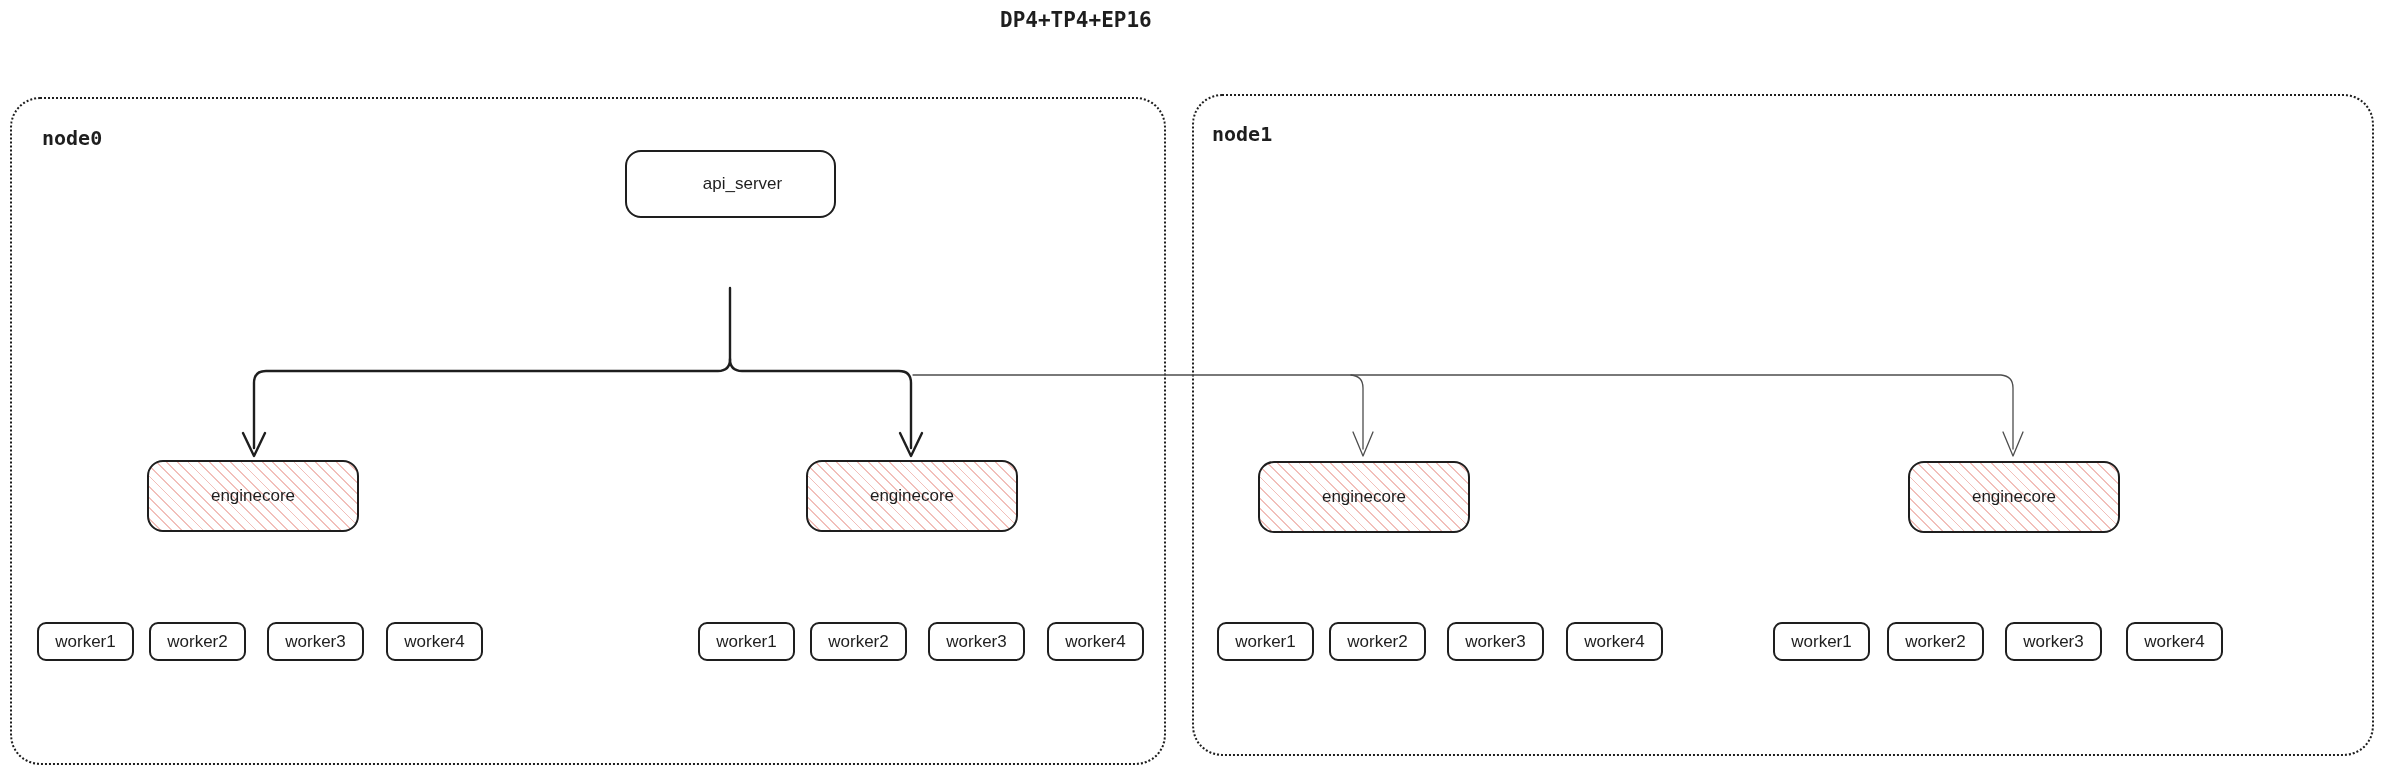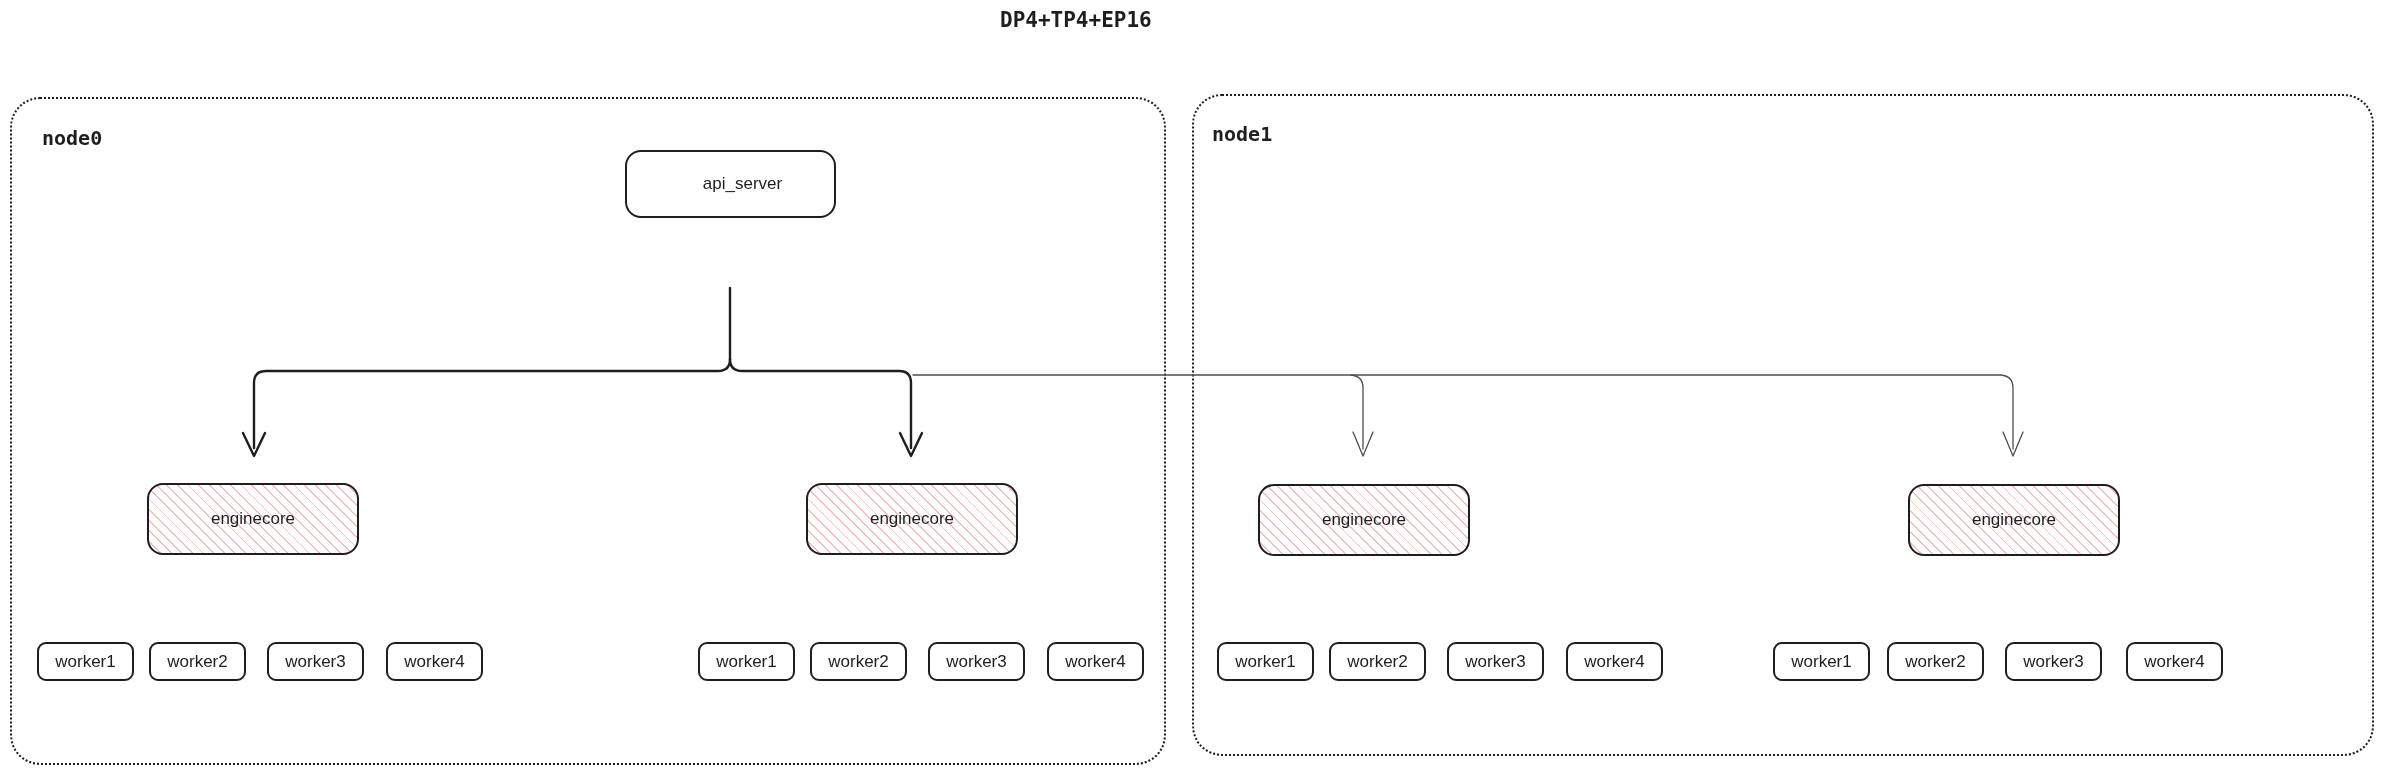--- a/index.html
+++ b/index.html
@@ -43,25 +43,24 @@
     background-color:#ffffff;
     background-image:repeating-linear-gradient(45deg,
       var(--green-hatch,#a8e0b2) 0px, var(--green-hatch,#a8e0b2) 1.5px,
       transparent 1.5px, transparent 7.5px);
   }
   .hatch-red{
     background-color:#ffffff;
     background-image:repeating-linear-gradient(45deg,
       var(--red-hatch,#f2bfba) 0px, var(--red-hatch,#f2bfba) 1.3px,
       transparent 1.3px, transparent 7.5px);
-    margin-top:23px;
   }
   .worker{
     position:absolute;
-    top:642px;width:97px;height:39px;
+    top:622px;width:97px;height:39px;
     border:2px solid var(--stroke,#1e1e1e);
     border-radius:9px;
     display:flex;align-items:center;justify-content:center;
     font-size:17px;color:#1e1e1e;
     background:#ffffff;
     box-sizing:border-box;
   }
   svg.connectors{
     position:absolute;left:0;top:0;
     pointer-events:none;

